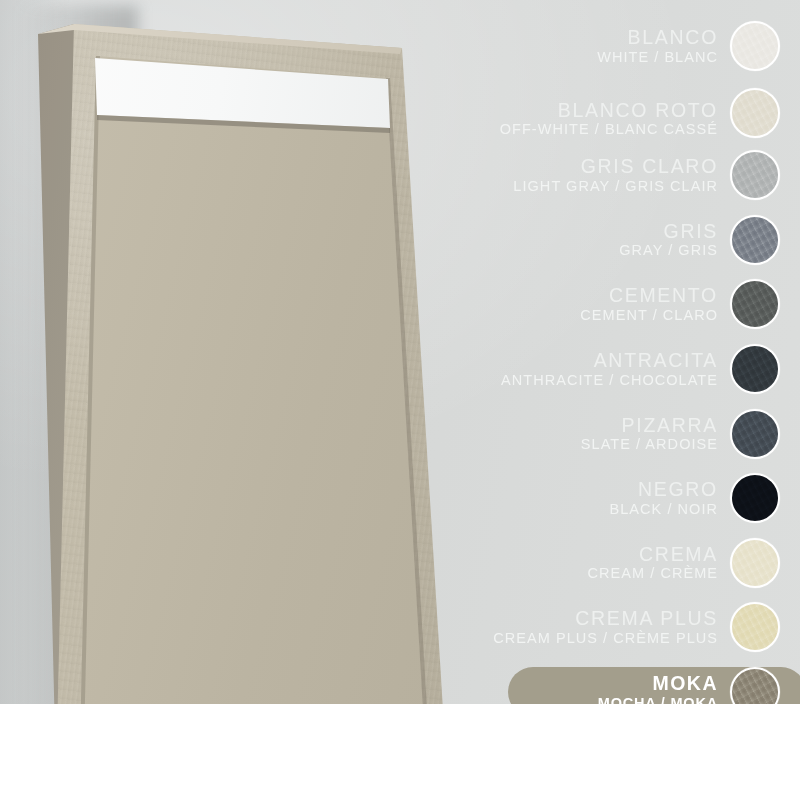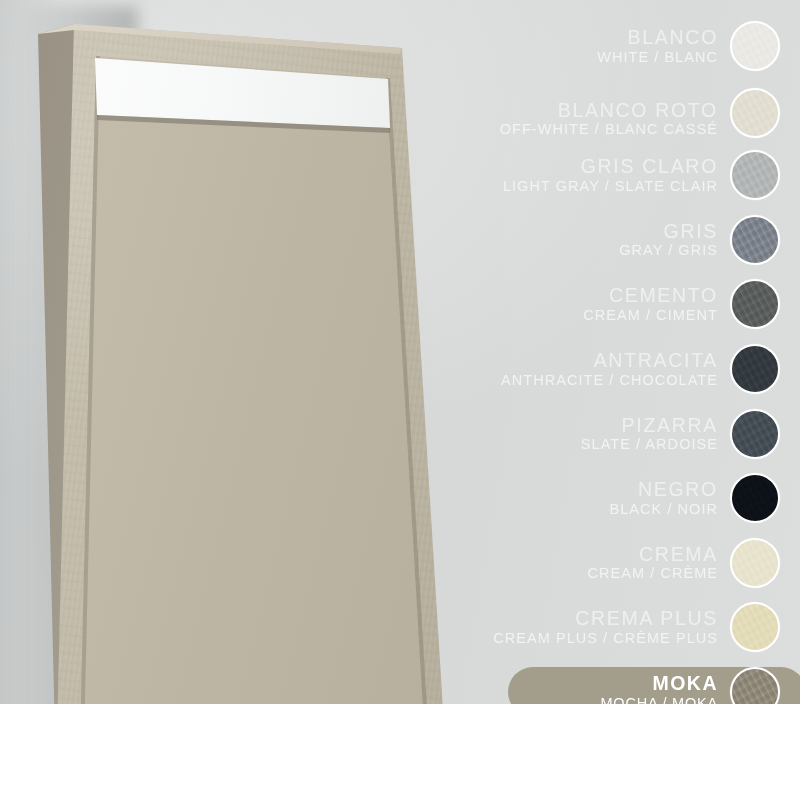--- a/index.html
+++ b/index.html
@@ -228,21 +228,21 @@
     white-space: nowrap;
     margin-top: 2px;
   }
   .swatch-row.active .name-es {
     color: #ffffff;
     font-weight: 700;
     letter-spacing: 1.5px;
   }
   .swatch-row.active .name-en {
     color: #ffffff;
-    font-weight: 400;
+    font-weight: 700;
     letter-spacing: 0.8px;
   }
   .swatch-dot {
     position: relative;
     z-index: 2;
     width: 50px;
     height: 50px;
     flex: 0 0 50px;
     border-radius: 50%;
     border: 2.5px solid #ffffff;
@@ -305,41 +305,41 @@
           <span class="name-en">OFF-WHITE / BLANC CASSÉ</span>
         </div>
         <div class="swatch-dot" style="background: rgb(226, 222, 209); border-color: rgb(255, 255, 255);">
           <div class="grain"></div>
         </div>
       </div>
       <div class="swatch-row" style="top: 148.2px;">
         <div class="row-pill"></div>
         <div class="labels">
           <span class="name-es">GRIS CLARO</span>
-          <span class="name-en">LIGHT GRAY / SLATE CLAIR</span>
+          <span class="name-en">LIGHT GRAY / GRIS CLAIR</span>
         </div>
         <div class="swatch-dot" style="background: rgb(179, 182, 182); border-color: rgb(255, 255, 255);">
           <div class="grain"></div>
         </div>
       </div>
       <div class="swatch-row" style="top: 212.8px;">
         <div class="row-pill"></div>
         <div class="labels">
           <span class="name-es">GRIS</span>
           <span class="name-en">GRAY /  GRIS</span>
         </div>
         <div class="swatch-dot" style="background: rgb(125, 131, 140); border-color: rgb(255, 255, 255);">
           <div class="grain"></div>
         </div>
       </div>
       <div class="swatch-row" style="top: 277.4px;">
         <div class="row-pill"></div>
         <div class="labels">
           <span class="name-es">CEMENTO</span>
-          <span class="name-en">CREAM / CIMENT</span>
+          <span class="name-en">CEMENT / CLARO</span>
         </div>
         <div class="swatch-dot" style="background: rgb(90, 94, 92); border-color: rgb(255, 255, 255);">
           <div class="grain"></div>
         </div>
       </div>
       <div class="swatch-row" style="top: 342px;">
         <div class="row-pill"></div>
         <div class="labels">
           <span class="name-es">ANTRACITA</span>
           <span class="name-en">ANTHRACITE / CHOCOLATE</span>

